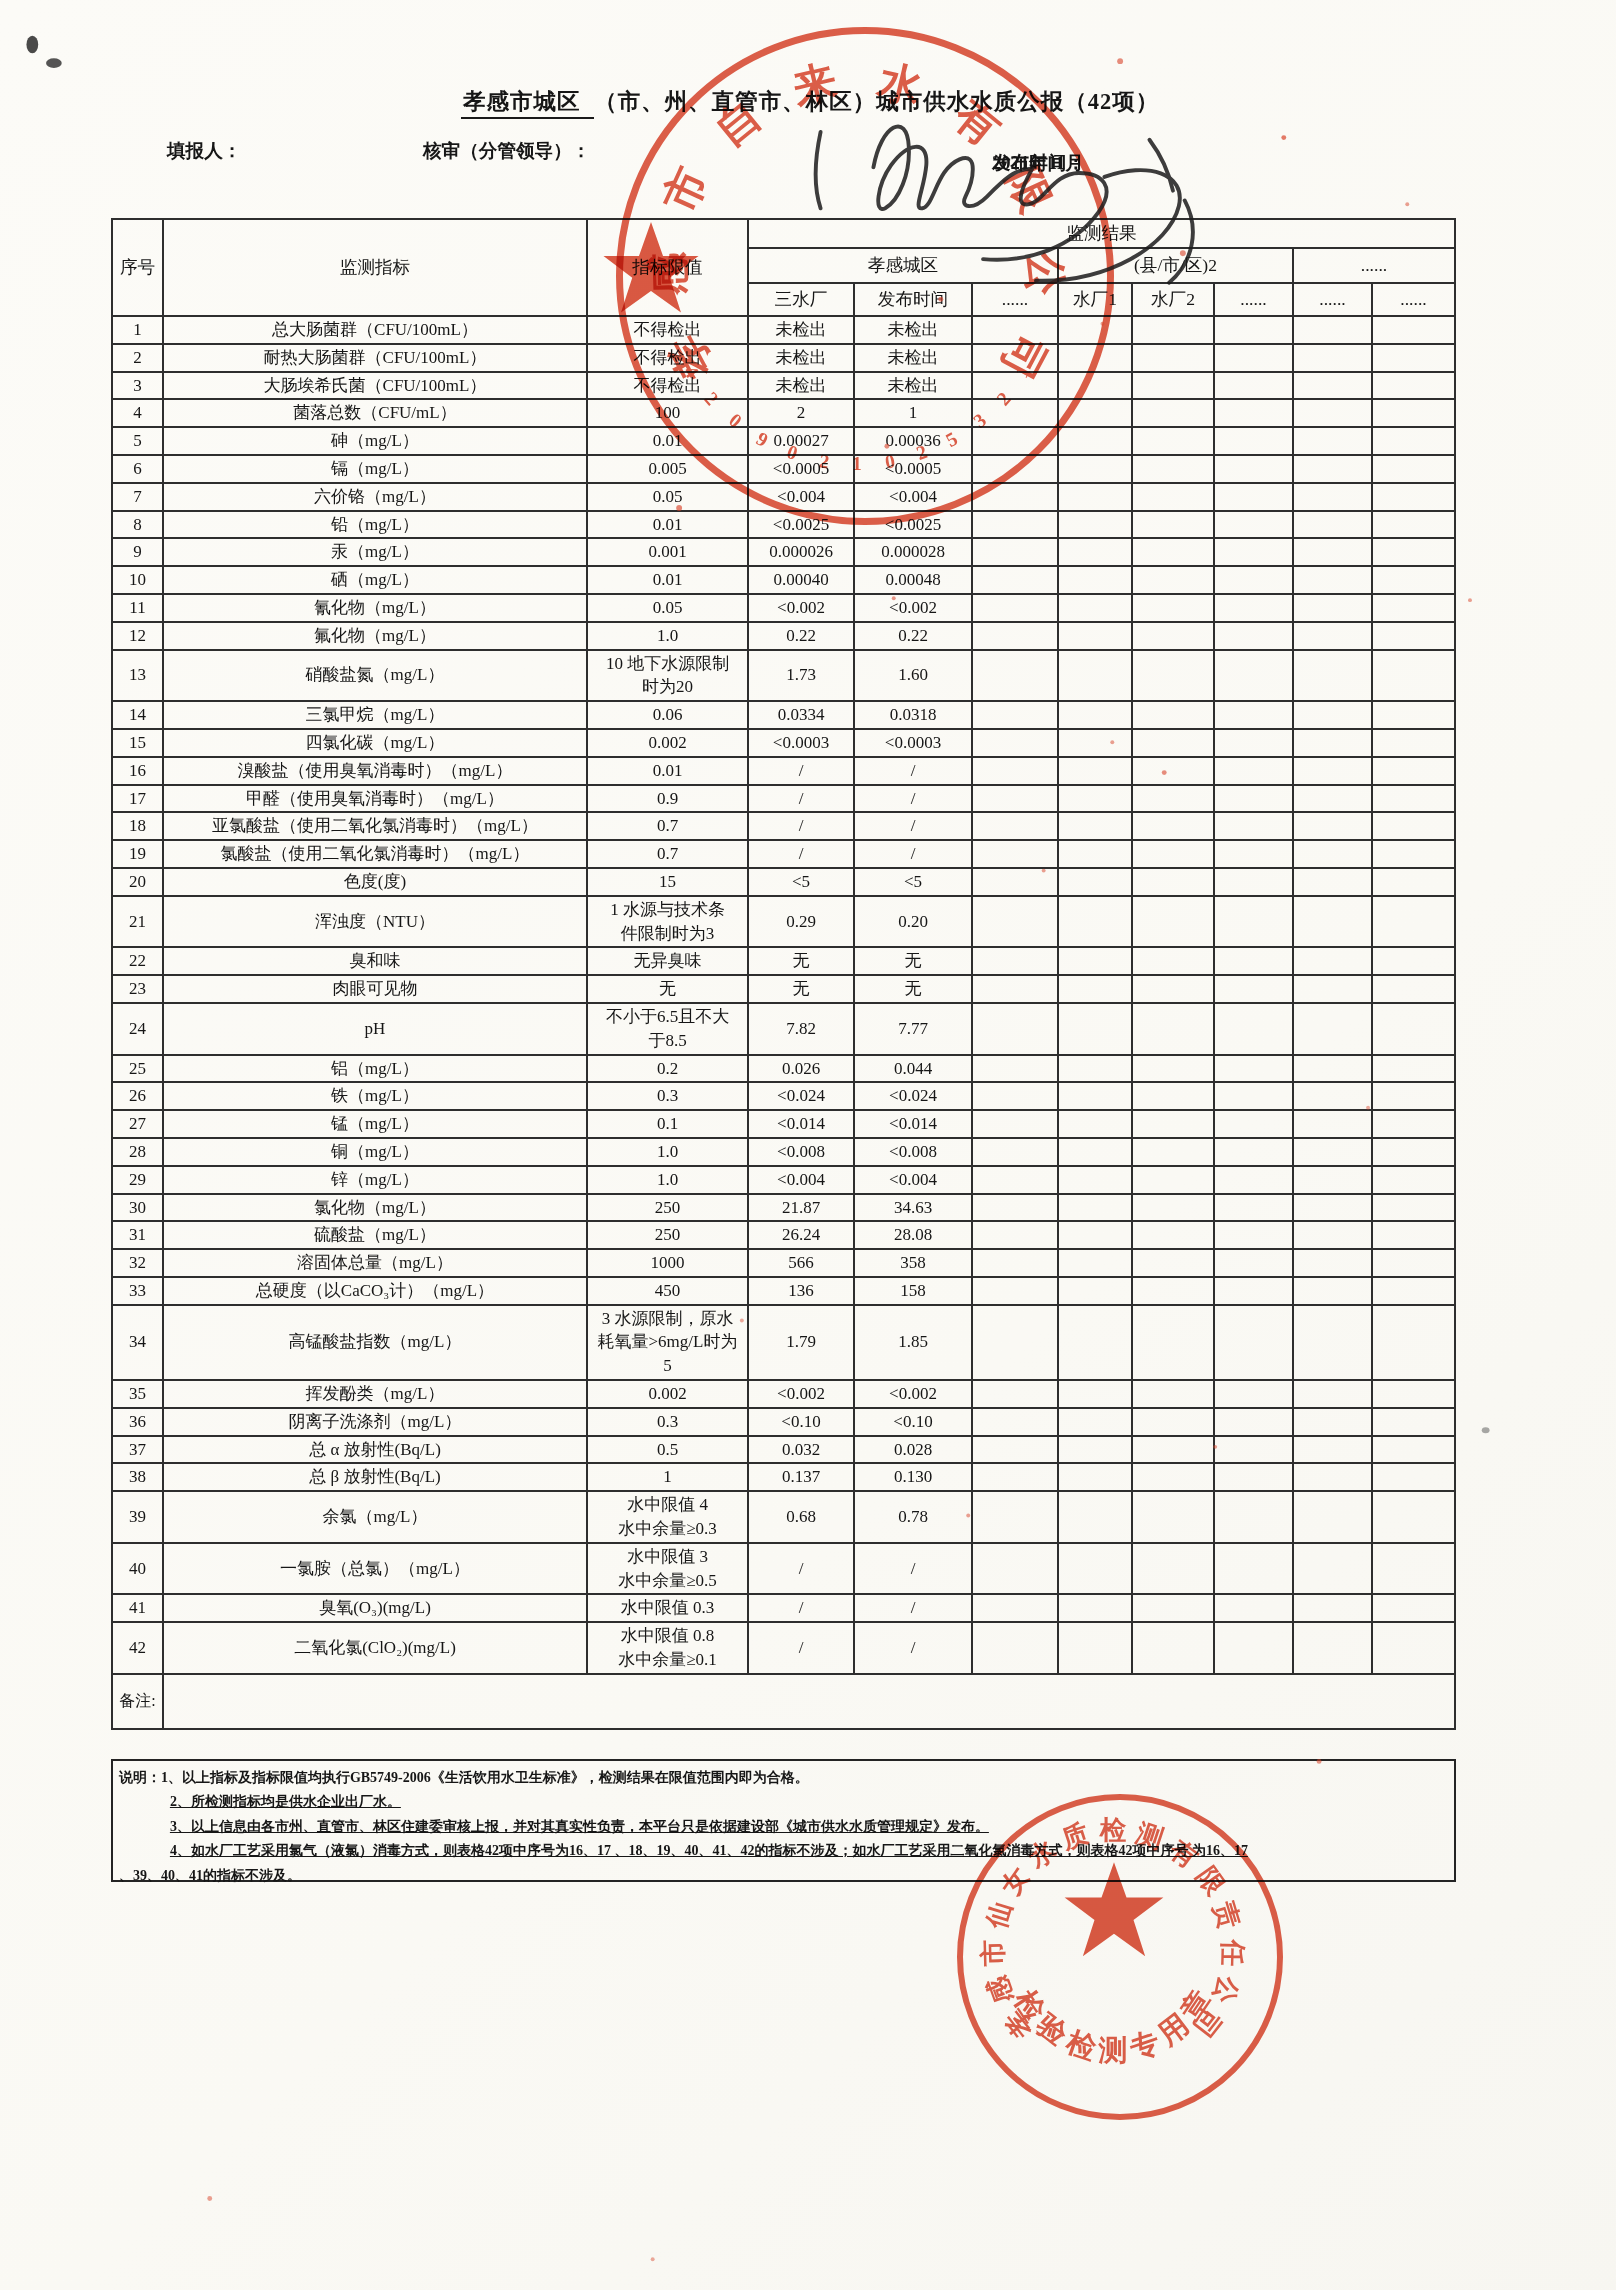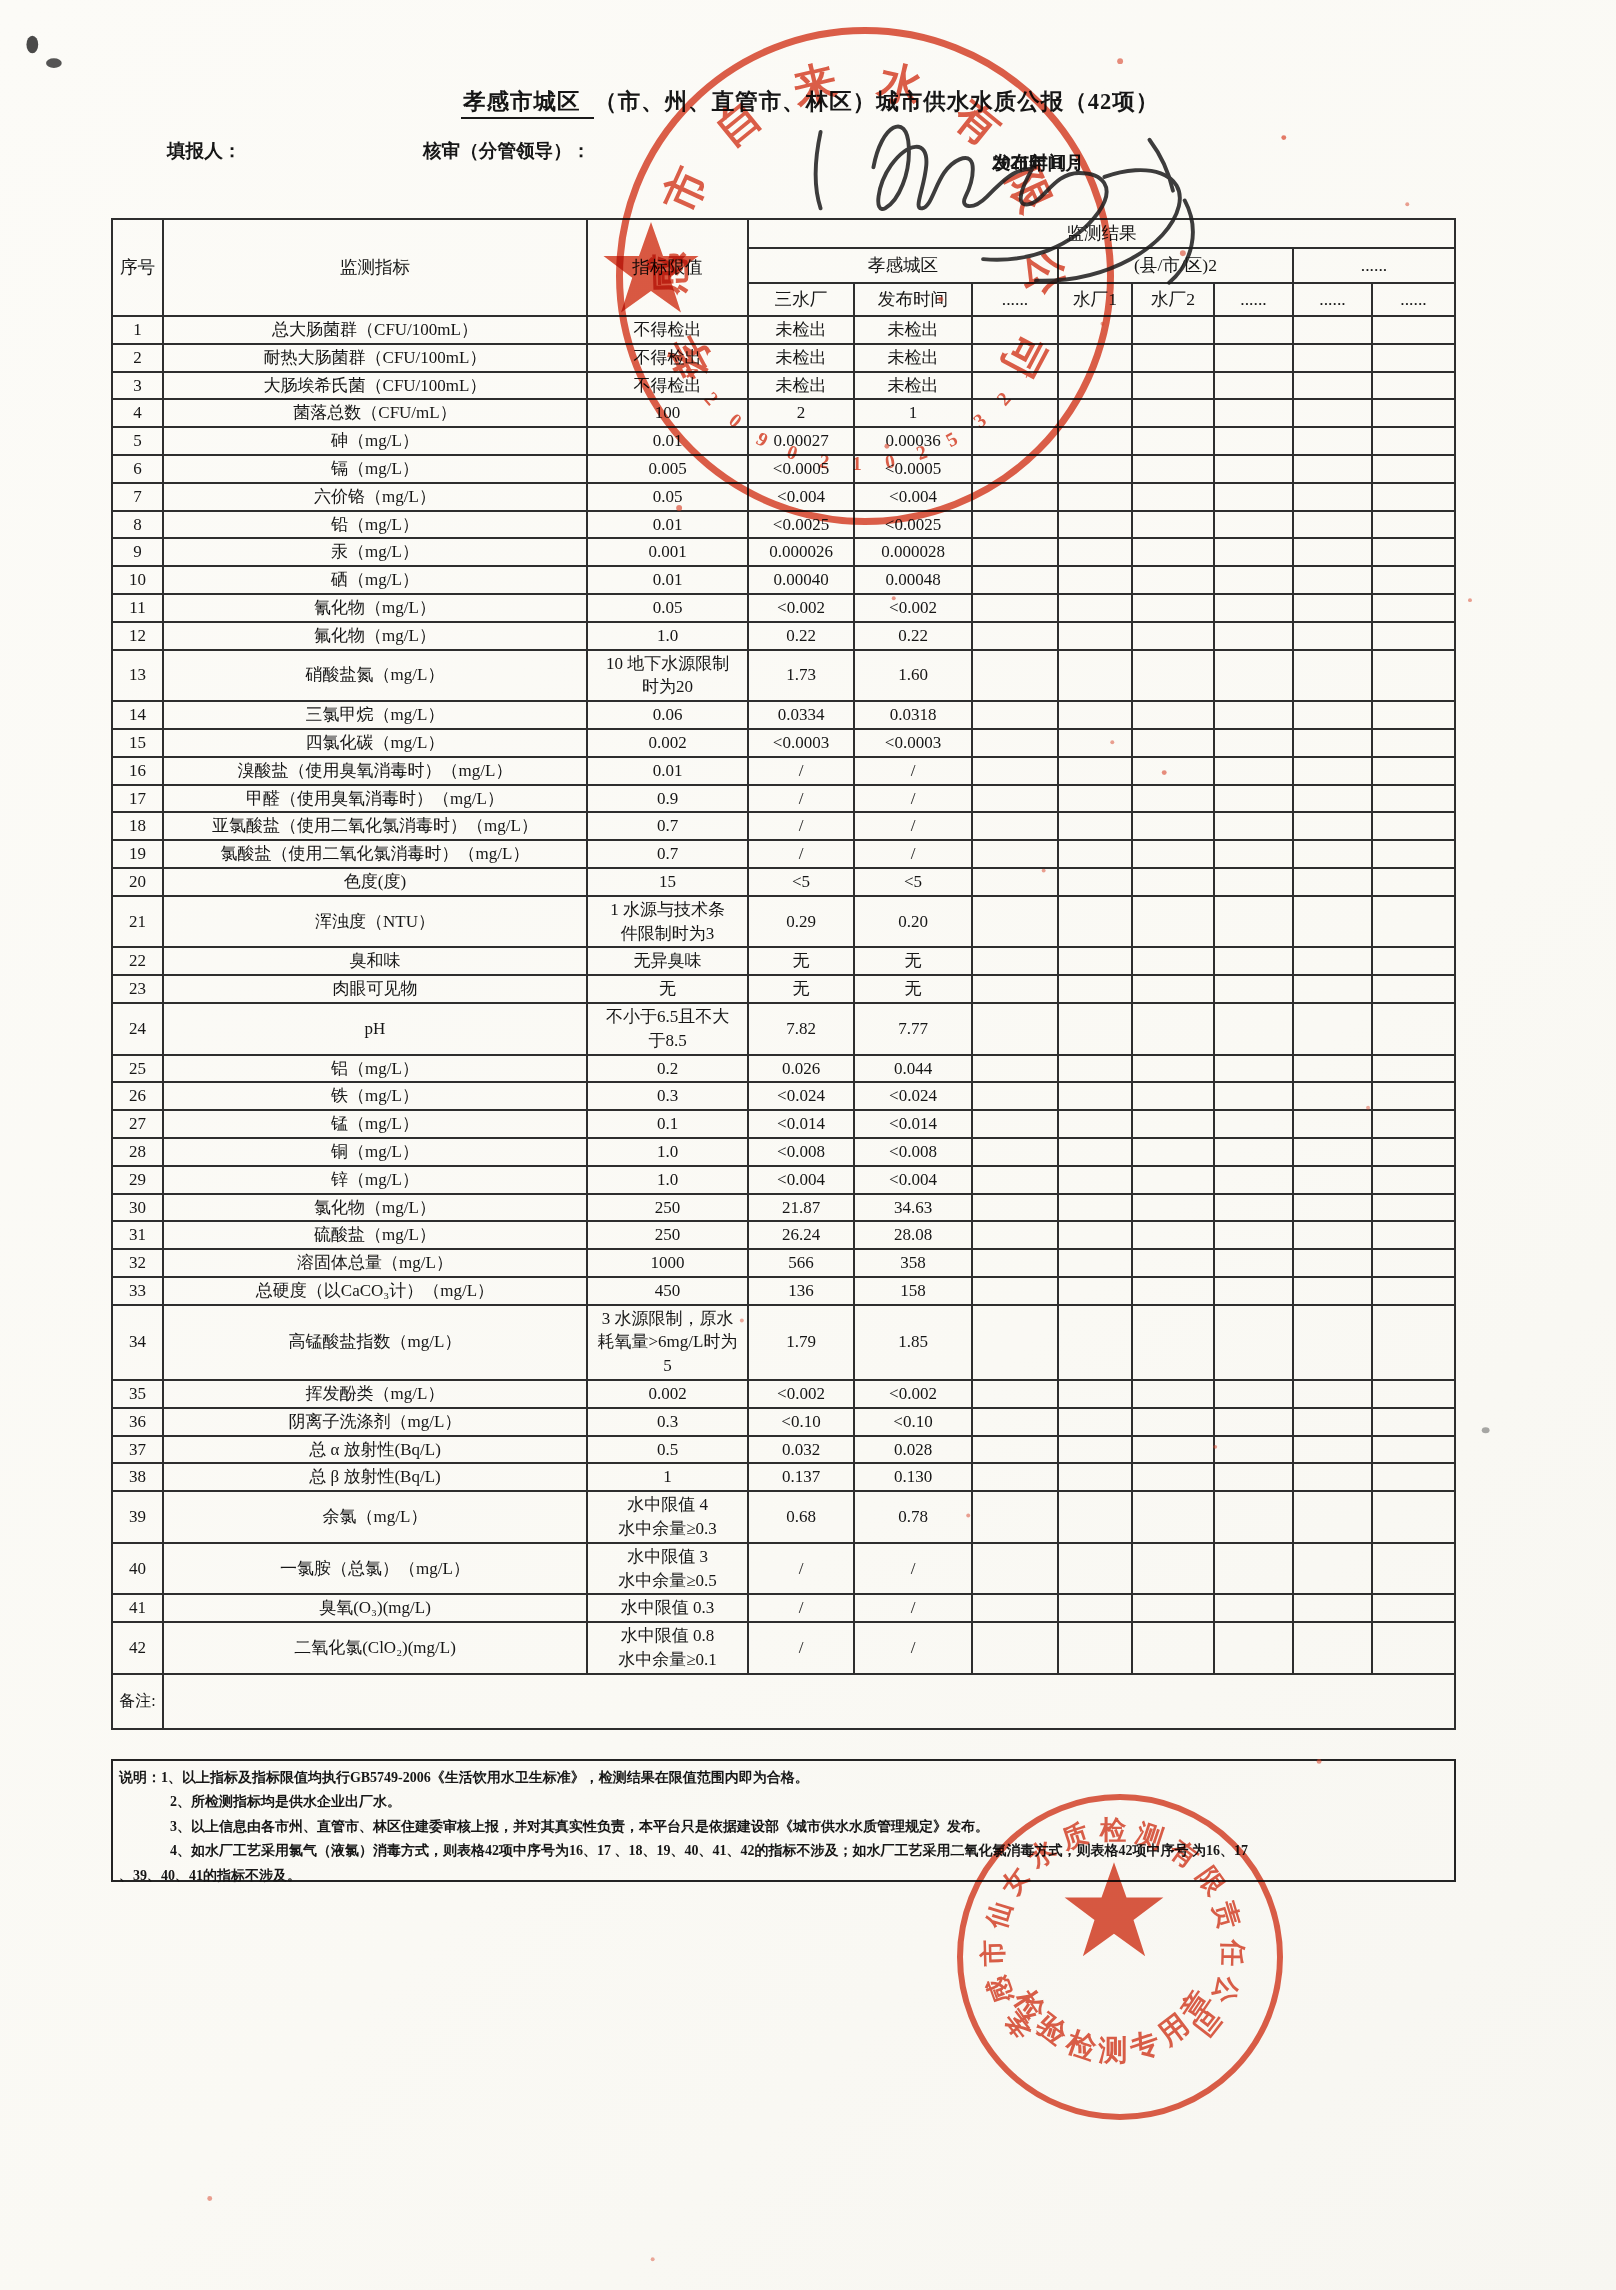--- a/index.html
+++ b/index.html
@@ -34,21 +34,21 @@
   td.c-ind{text-align:left;padding-left:7.8px;margin-left:47px;}
   td.c-lim{white-space:pre-line;}
   tr.remark{height:55px;}
   td.remark-lbl{font-size:16px;padding:0;text-align:center;vertical-align:middle;}
   .notes-box{
     position:absolute;left:111px;top:1759px;width:1345px;height:123px;
     border:2.9px solid #242424;box-sizing:border-box;
     font-size:14px;line-height:24.5px;padding:4.9px 7.8px 0 5.9px;font-weight:bold;
   }
   .note-line{white-space:nowrap;}
-  .note-line.indent{padding-left:51px;}
+  .note-line.indent{padding-left:51px;text-decoration:underline;}
   .stamp{position:absolute;border-radius:50%;mix-blend-mode:multiply;opacity:.85;}
   .stamp-top{left:616px;top:27.4px;width:484px;height:484px;border:7.8px solid var(--stamp-red);}
   .stamp-bottom{left:957px;top:1794px;width:314px;height:314px;border:6.9px solid var(--stamp-red);}
   .stamp-char{
     position:absolute;color:var(--stamp-red);font-weight:bold;
     font-family:"Liberation Serif","DejaVu Serif",serif;white-space:nowrap;
   }
   .overlay{position:absolute;left:0;top:0;pointer-events:none;}
   .star-svg{position:absolute;mix-blend-mode:multiply;opacity:.88;}
 </style>

